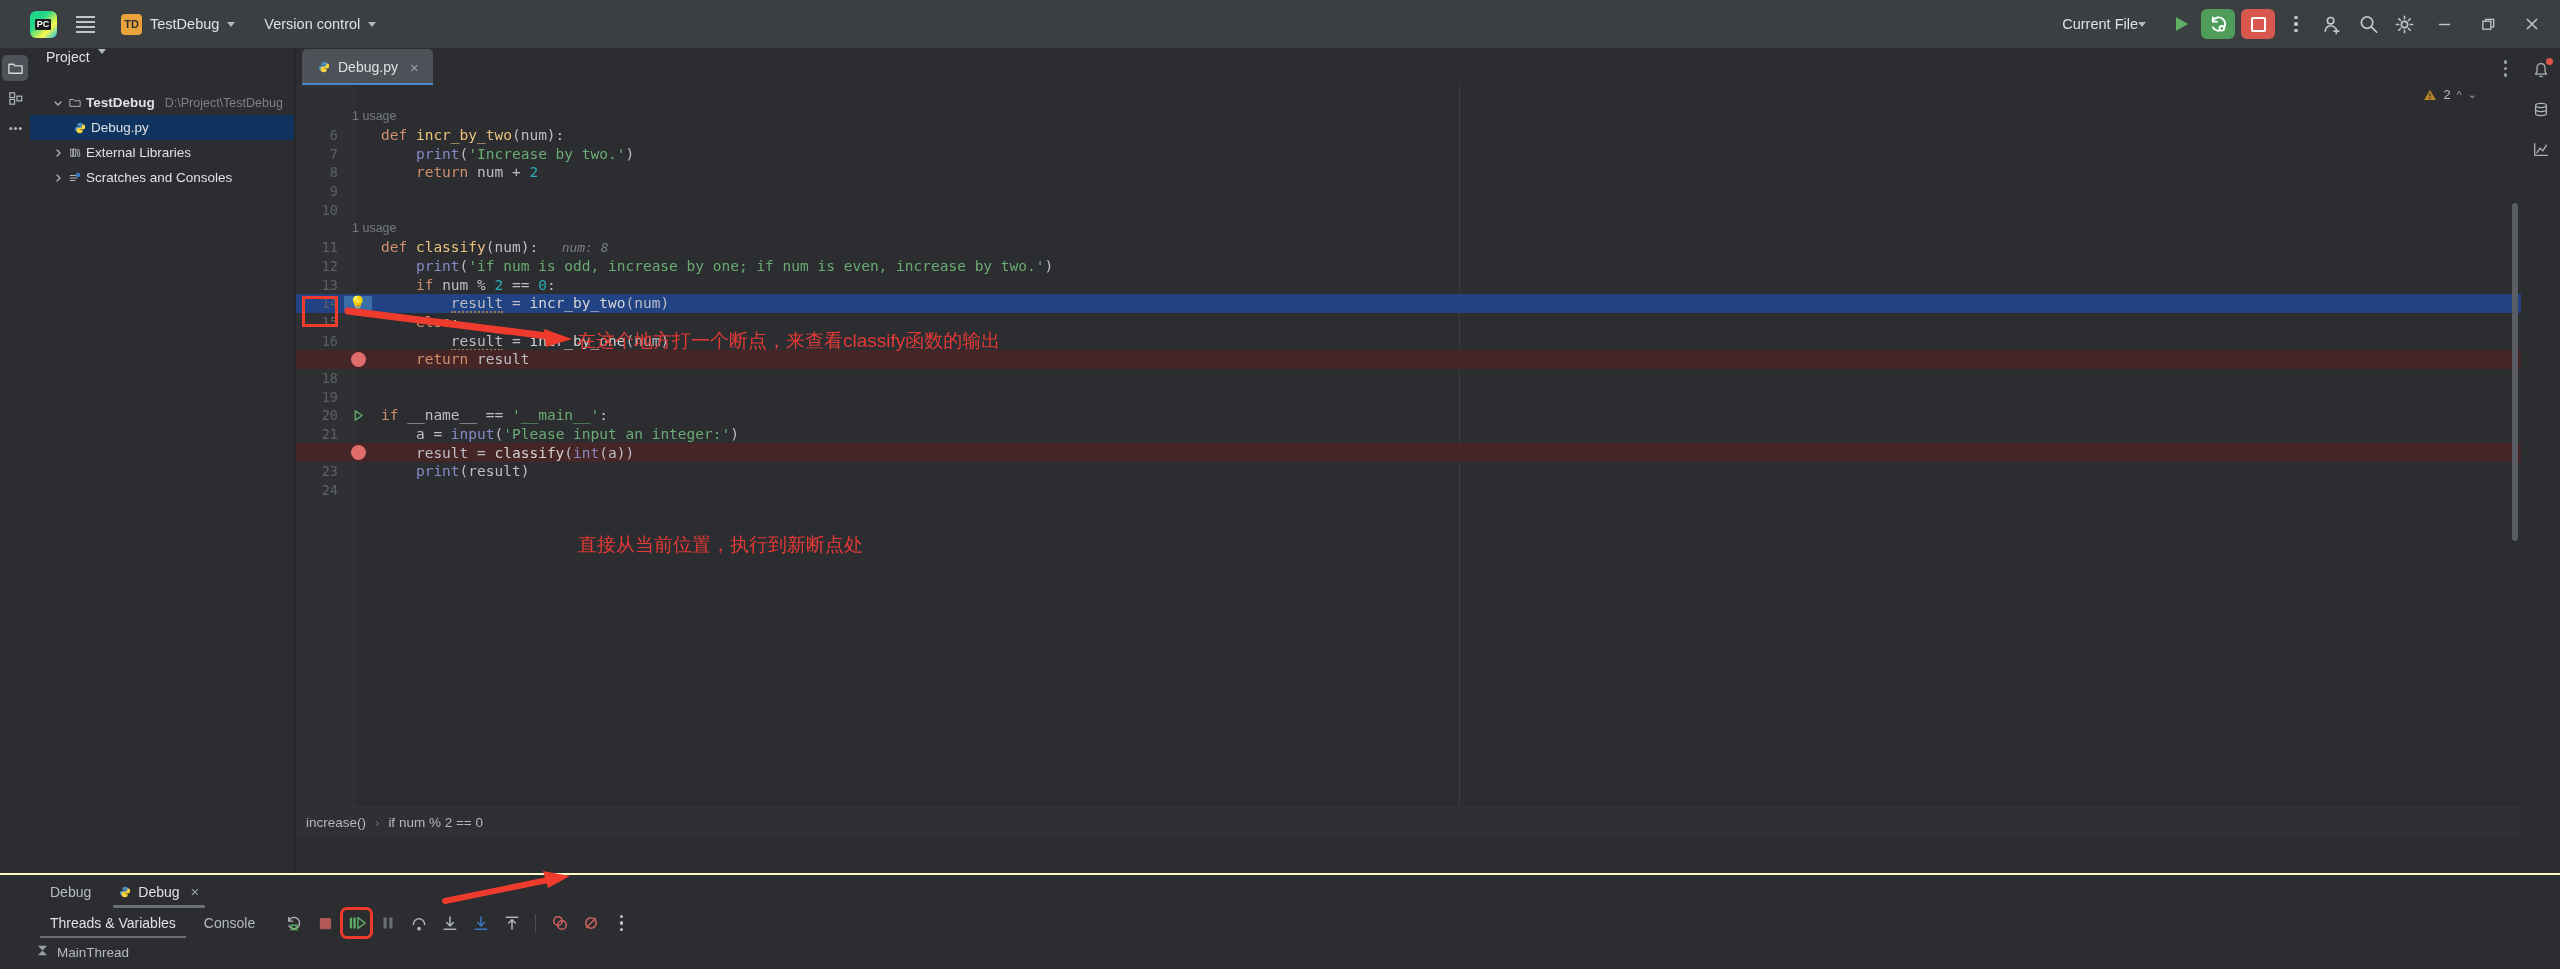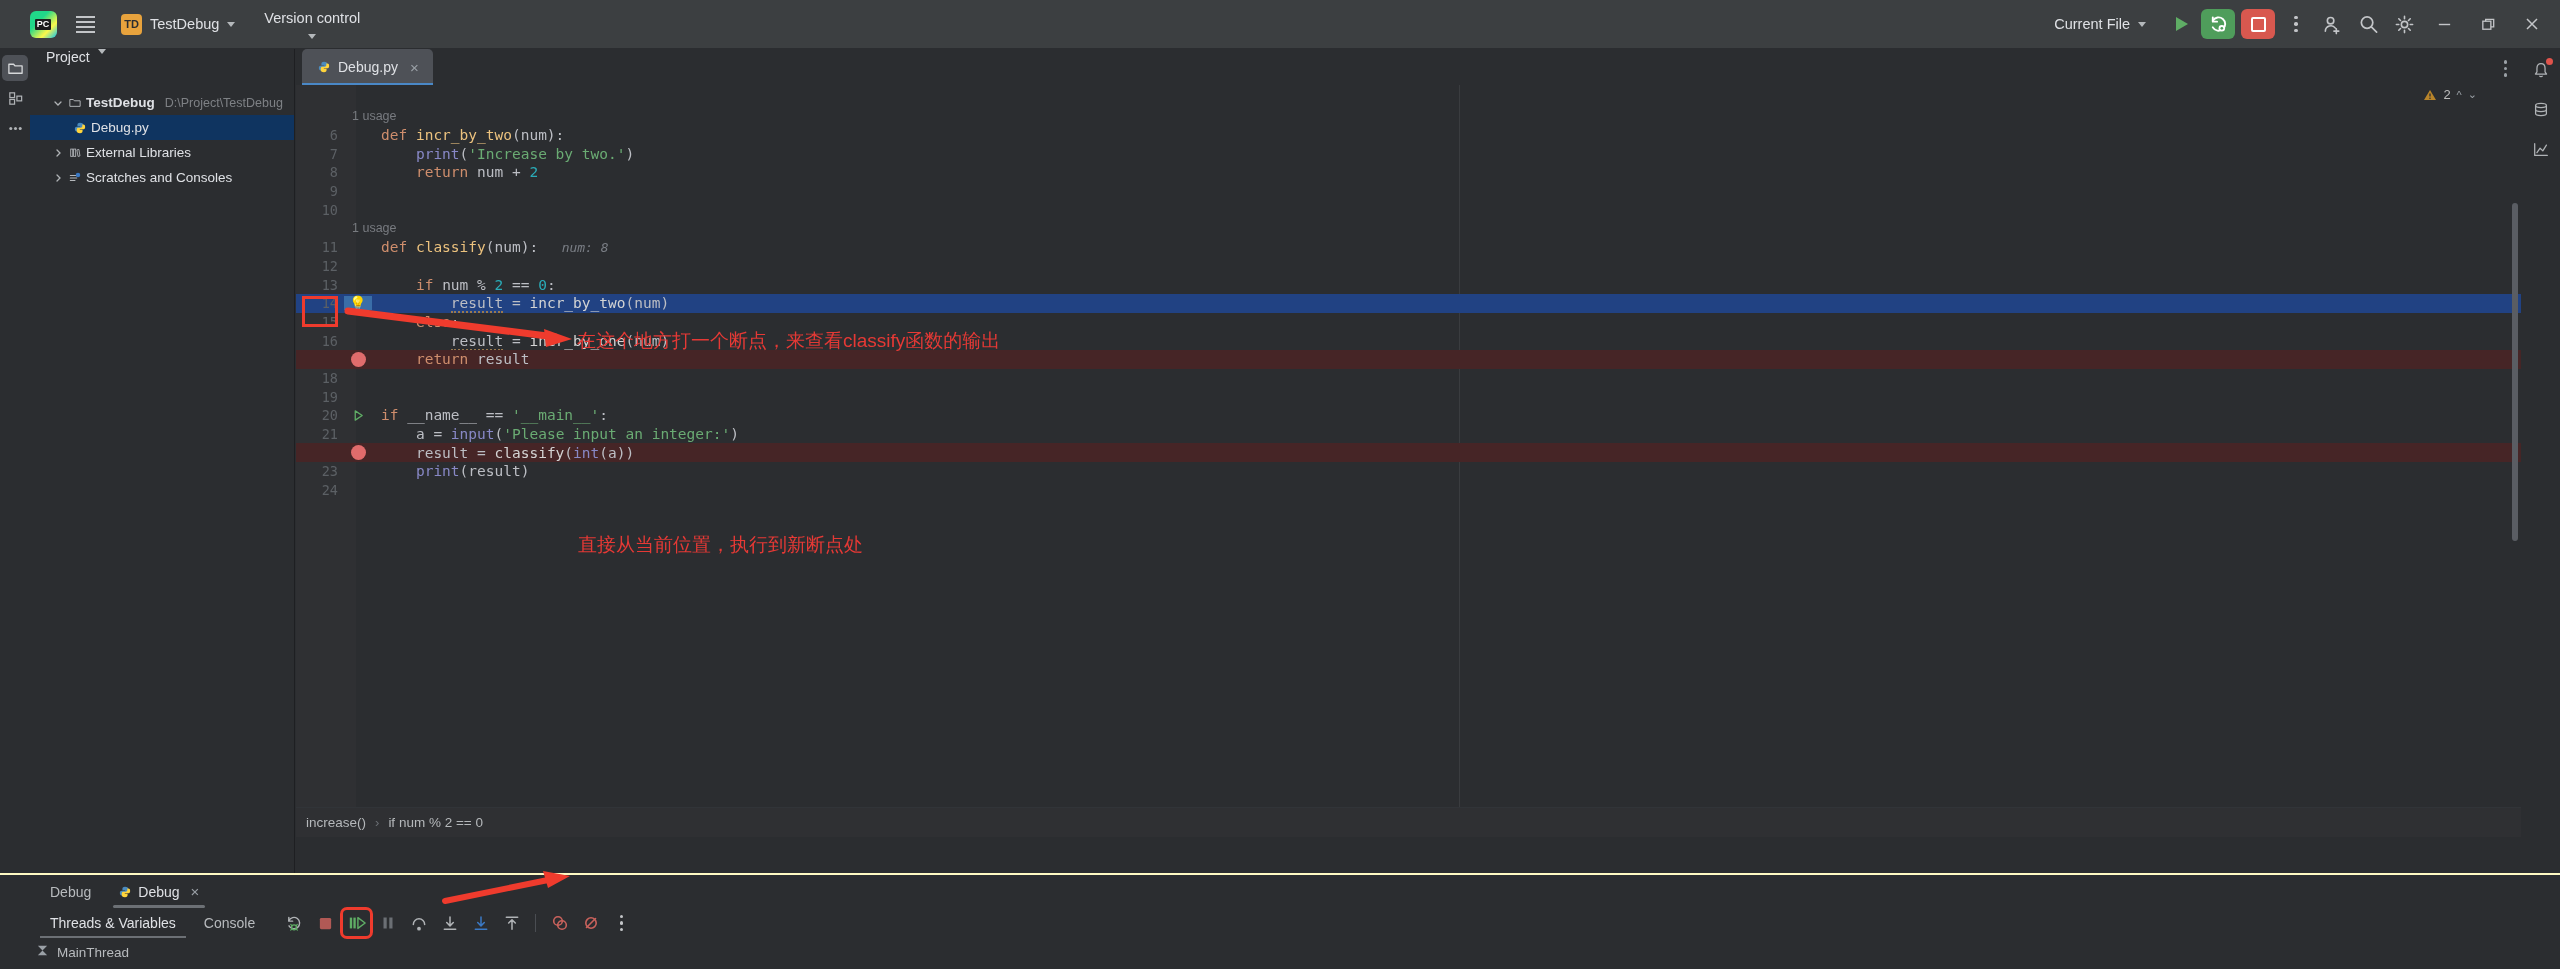--- a/index.html
+++ b/index.html
@@ -43,25 +43,25 @@
   .proj-chip {
     display:flex; align-items:center; gap:8px; padding: 5px 9px; border-radius:5px; margin-left:6px;
   }
   .proj-badge {
     width:21px; height:21px; border-radius:4px; background:#e8a33d; color:#2b2d30;
     font-size:11px; font-weight:bold; display:flex; align-items:center; justify-content:center;
     font-family:"Liberation Sans",sans-serif;
   }
   .proj-name { font-size:14.5px; color:#dfe1e5; }
   .chev { width:0;height:0;border-left:4px solid transparent;border-right:4px solid transparent;border-top:5px solid #b4b8bb; }
-  .vcs-chip { display:flex; align-items:center; gap:8px; padding:5px 10px; border-radius:5px; margin-left:10px;flex-direction:column; }
+  .vcs-chip { display:flex; align-items:center; gap:8px; padding:5px 10px; border-radius:5px; margin-left:10px; }
   .vcs-chip .lbl { font-size:14.5px; color:#dfe1e5; }
 
   .tb-right { margin-left:auto; display:flex; align-items:center; gap:0; padding-right: 6px; }
-  .runcfg { display:flex; align-items:center; gap:8px; padding:5px 10px; border-radius:5px; margin-right:6px; }
+  .runcfg { display:flex; align-items:center; padding:5px 10px; border-radius:5px; margin-right:6px; }
   .runcfg .lbl { font-size:14.5px; color:#dfe1e5; }
   .run-tri {
     width:0; height:0; border-left:12px solid #5fad65;
     border-top:7px solid transparent; border-bottom:7px solid transparent; margin-left:3px;
   }
   .sq-btn { width:34px; height:30px; border-radius:6px; display:flex;align-items:center;justify-content:center; margin:0 3px;}
   .sq-green { background:#4f9d5b; }
   .sq-red { background:#d8584f; }
   .stop-sq { width:15px;height:15px;border:2.2px solid #fff;border-radius:2px; }
   .kebab { display:flex;flex-direction:column;gap:3px;align-items:center; width:26px; }
@@ -424,20 +424,21 @@
             <span class="usage-txt">1 usage</span>
           </div>
           <div class="row">
             <span class="lineno">11</span>
             <span class="gutterico"></span>
             <span class="codetext"><span class="kw">def </span><span class="fn">classify</span><span class="pl">(num):</span><span class="hint">   num: 8</span></span>
           </div>
           <div class="row">
             <span class="lineno">12</span>
             <span class="gutterico"></span>
+            <span class="codetext"><span>    </span><span class="bi">print</span><span class="pl">(</span><span class="str">'if num is odd, increase by one; if num is even, increase by two.'</span><span class="pl">)</span></span>
           </div>
           <div class="row">
             <span class="lineno">13</span>
             <span class="gutterico"></span>
             <span class="codetext"><span>    </span><span class="kw">if </span><span class="id">num </span><span class="pl">% </span><span class="num">2 </span><span class="pl">== </span><span class="num">0</span><span class="pl">:</span></span>
           </div>
           <div class="row hl">
             <span class="lineno">14</span>
             <span class="gutterico" style="background: rgb(58, 110, 168);">
               <span class="bulb">💡</span>

